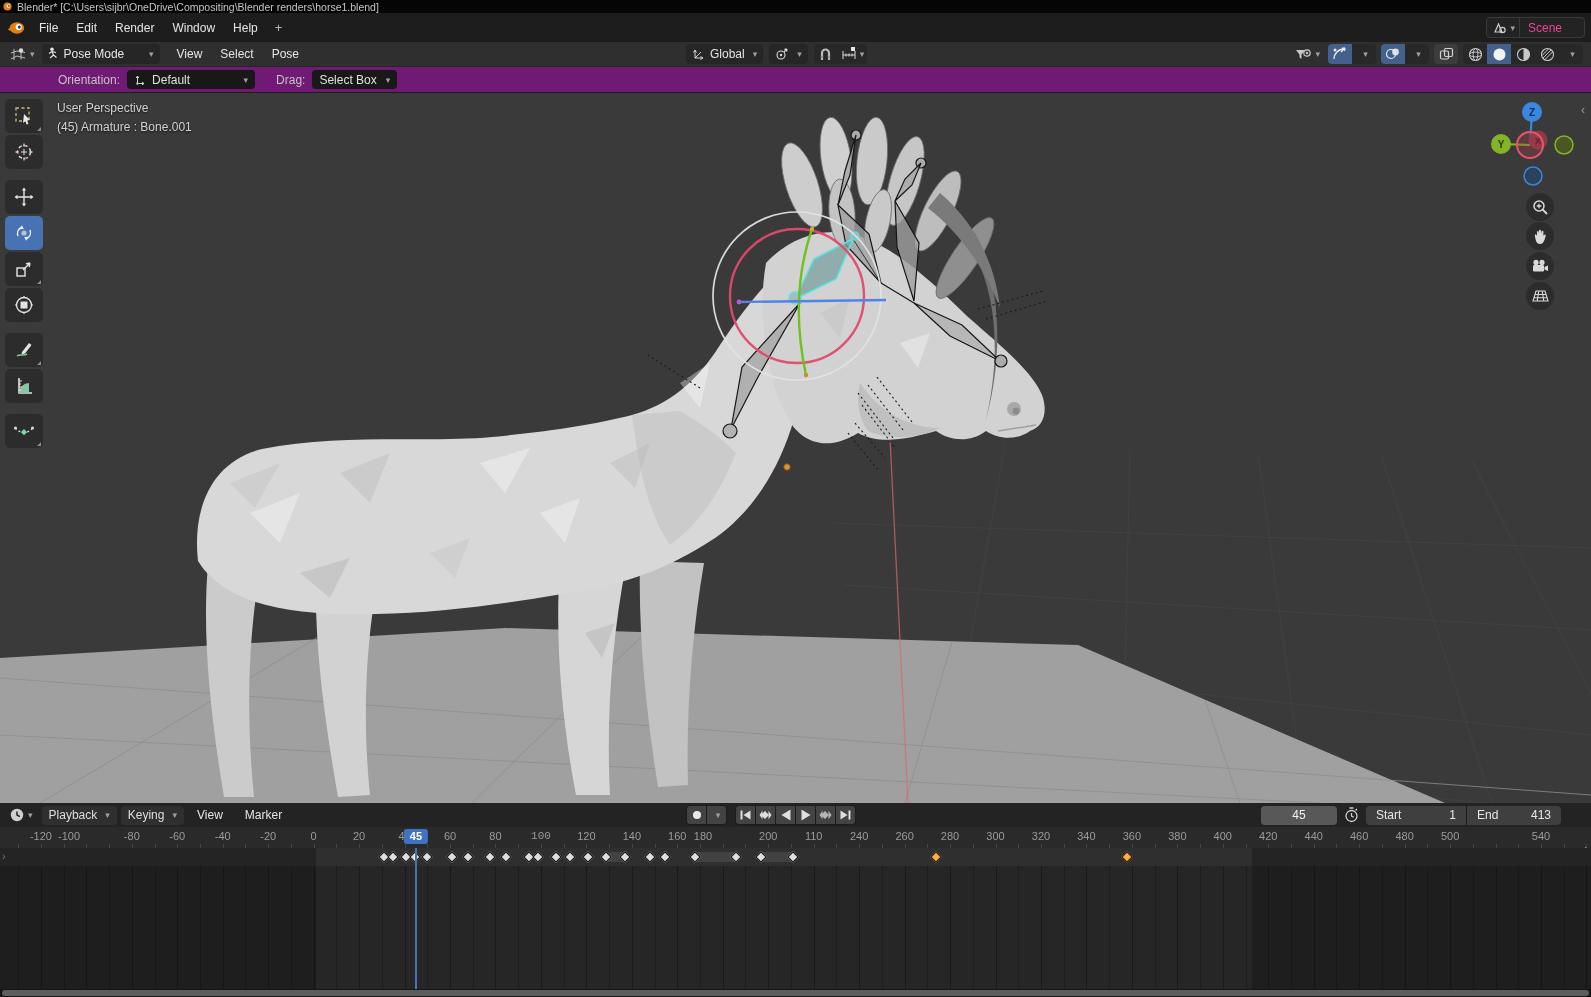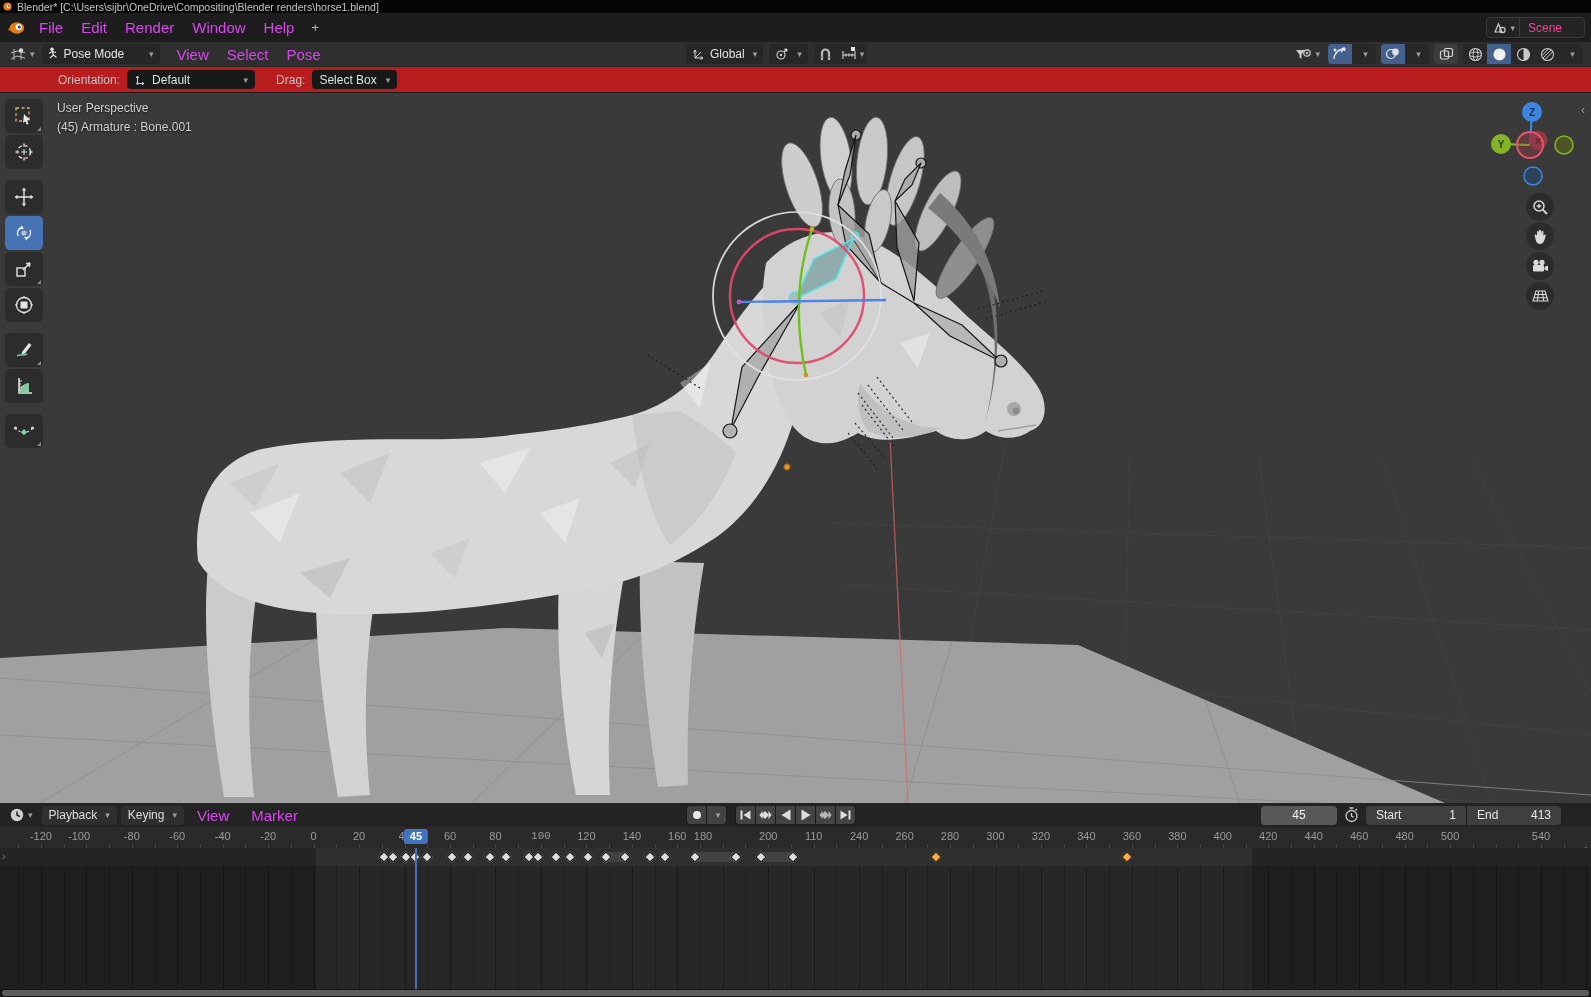--- a/index.html
+++ b/index.html
@@ -1,36 +1,36 @@
 <!DOCTYPE html>
 <html><head>
 <meta charset="utf-8">
 <style>
   *{margin:0;padding:0;box-sizing:border-box;}
   html,body{width:1591px;height:997px;overflow:hidden;background:#101010;
     font-family:"Liberation Sans","DejaVu Sans",sans-serif;-webkit-font-smoothing:antialiased;}
   .titlebar{height:13px;background:#050505;color:#c5c5c5;font-size:10.5px;display:flex;align-items:center;gap:5px;padding-left:3px;}
   .topbar{height:29px;background:#1d1d1d;display:flex;align-items:center;padding-left:6px;position:relative;}
-  .menu-item{color:#d946ef;font-size:15px;padding:3px 9px;border-radius:4px;cursor:default;text-align:center;}
+  .menu-item{color:#e5e5e5;font-size:12px;padding:3px 9px;border-radius:4px;cursor:default;text-align:center;}
   .tabs{display:flex;margin-left:14px;height:29px;align-items:flex-end;}
   .tab{color:#9a9a9a;font-size:12px;padding:5px 13px 6px;border-radius:5px 5px 0 0;white-space:nowrap;}
   .tab.active{background:#323232;color:#ececec;}
   .tab.addtab{color:#b5b5b5;font-size:13px;padding:5px 8px 6px;}
   .scene-wrap{margin-left:auto;margin-right:6px;display:flex;align-items:center;background:#232323;border:1px solid #3a3a3a;border-radius:4px;height:21px;}
   .scene-icongrp{display:flex;align-items:center;padding:0 4px;border-right:1px solid #3a3a3a;height:100%;}
   .scene-label{color:#ec4899;font-size:12px;padding:0 22px 0 8px;}
   .chev{color:#9f9f9f;font-size:9px;margin-left:3px;}
   .vp-header{height:25px;background:#2f2f2f;display:flex;align-items:center;padding:0 8px 0 6px;position:relative;border-bottom:1px solid #262626;}
   .field{display:flex;align-items:center;background:#262626;border-radius:4px;height:20px;padding:0 6px;gap:5px;color:#e4e4e4;font-size:12px;}
   .vph-center{position:absolute;left:686px;top:2px;display:flex;align-items:center;gap:6px;}
   .vph-right{margin-left:auto;display:flex;align-items:center;gap:5px;}
   .seg{display:flex;align-items:center;background:#282828;border-radius:4px;height:20px;overflow:hidden;}
   .segbtn{display:flex;align-items:center;justify-content:center;height:20px;min-width:24px;padding:0 3px;}
   .segbtn.on{background:#44618d;}
-  .vp-settings{height:26px;background:#b91c1c;display:flex;align-items:center;gap:7px;padding-left:58px;font-size:12px;color:#c3c3c3;border-bottom:1px solid #1c1c1c;}
+  .vp-settings{height:26px;background:#701a75;display:flex;align-items:center;gap:7px;padding-left:58px;font-size:12px;color:#c3c3c3;border-bottom:1px solid #1c1c1c;}
   .dfield{display:flex;align-items:center;background:#181818;border-radius:4px;height:19px;padding:0 7px;gap:6px;color:#e0e0e0;font-size:12px;}
   .viewport{position:relative;height:710px;background:#3a3a3a;overflow:hidden;}
   .vp-info{position:absolute;left:57px;top:6px;color:#d2d2d2;font-size:12px;line-height:19px;text-shadow:0 1px 2px rgba(0,0,0,.7);}
   .toolcol{position:absolute;left:5px;top:6px;display:flex;flex-direction:column;width:38px;}
   .toolbtn{width:38px;height:34px;background:#2b2b2bE6;border-radius:5px;margin-bottom:2px;display:flex;align-items:center;justify-content:center;position:relative;}
   .toolbtn.active{background:#4772b3;}
   .toolbtn.gap{margin-top:9px;}
   .subtri{position:absolute;right:2px;bottom:2px;width:0;height:0;border-left:4px solid transparent;border-bottom:4px solid #8a8a8a;}
   .navicon{position:absolute;width:28px;height:28px;border-radius:50%;background:rgba(32,32,32,.55);display:flex;align-items:center;justify-content:center;}
   .tl-header{height:24px;background:#232323;display:flex;align-items:center;padding:0 8px 0 6px;position:relative;font-size:12px;}
@@ -561,21 +561,21 @@
         <span>End</span>
         <span>413</span>
       </div>
     </div>
   </div>
 </div>
 
 <div class="ruler" id="tl-ruler">
   <span class="exp-arrow" style="right:4px;bottom:-8px;z-index:5;">‹</span>
 <div class="tick-label" style="left: 40.9114px;">-120</div>
-    <div class="tick-label" style="left: 79px;">-100</div>
+    <div class="tick-label" style="left: 69px;">-100</div>
     <div class="tick-label" style="left: 131.826px;">-80</div>
     <div class="tick-label" style="left: 177.283px;">-60</div>
     <div class="tick-label" style="left: 222.74px;">-40</div>
     <div class="tick-label" style="left: 268.197px;">-20</div>
     <div class="tick-label" style="left: 313.654px;">0</div>
     <div class="tick-label" style="left: 359.111px;">20</div>
     <div class="tick-label" style="left: 404.569px;">40</div>
     <div class="tick-label" style="left: 450.026px;">60</div>
     <div class="tick-label" style="left: 495.483px;">80</div>
     <div class="tick-label" style="left: 540.94px; font-family: Liberation Mono, monospace;">100</div>

